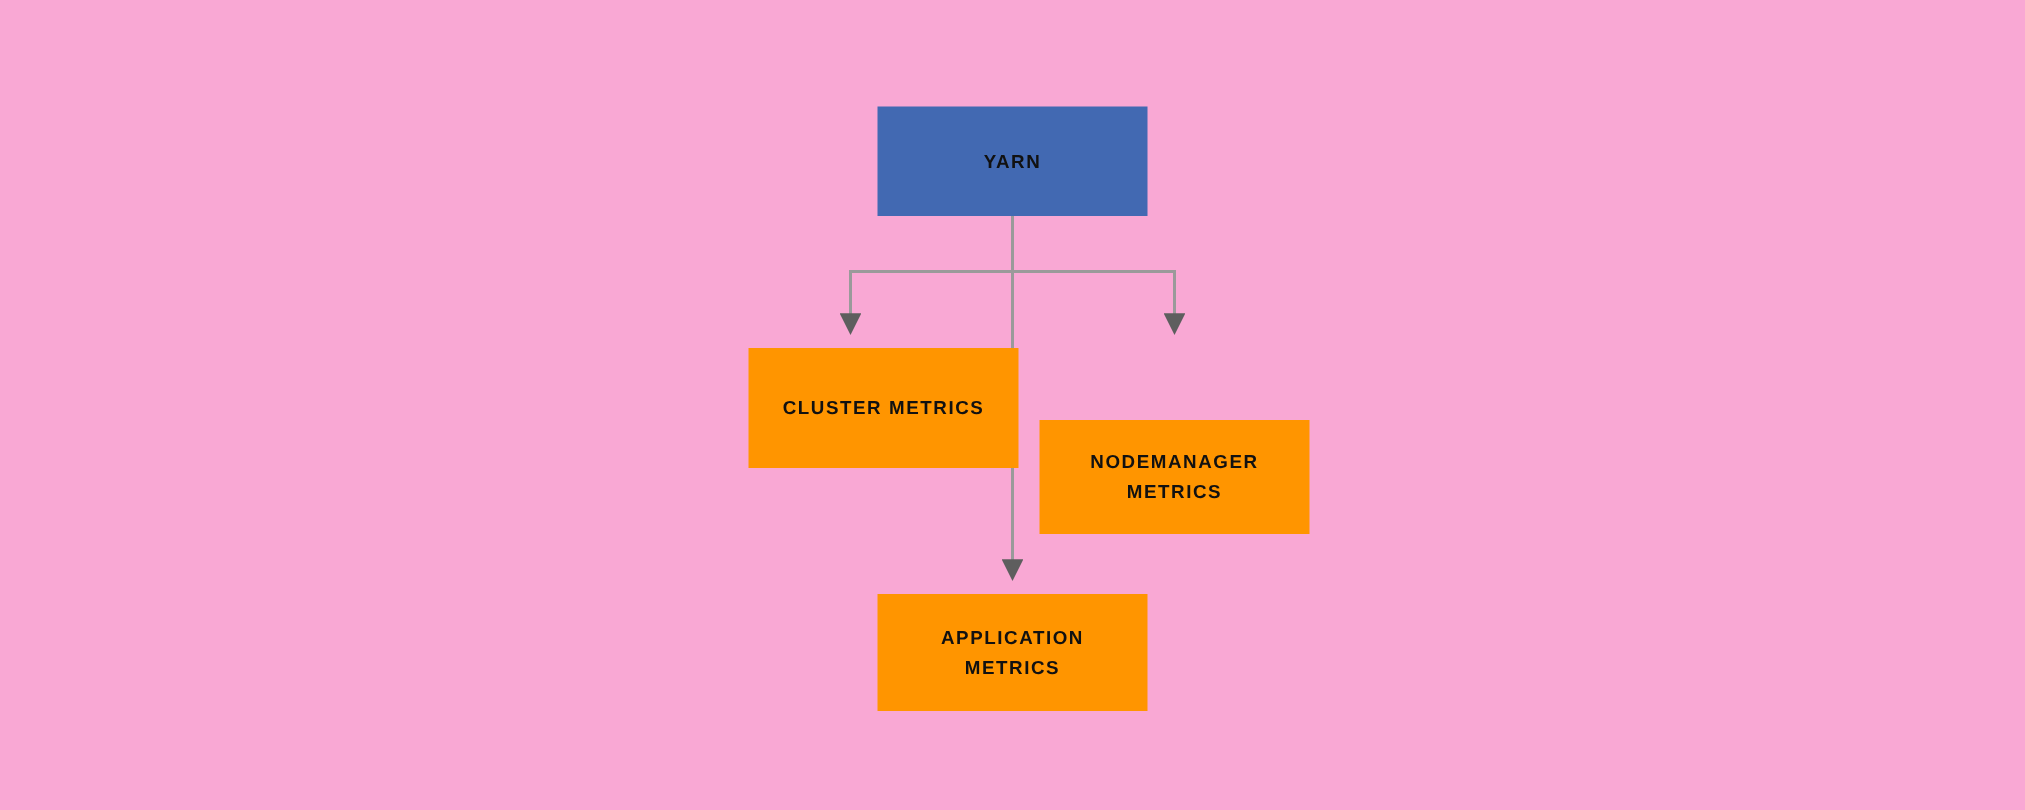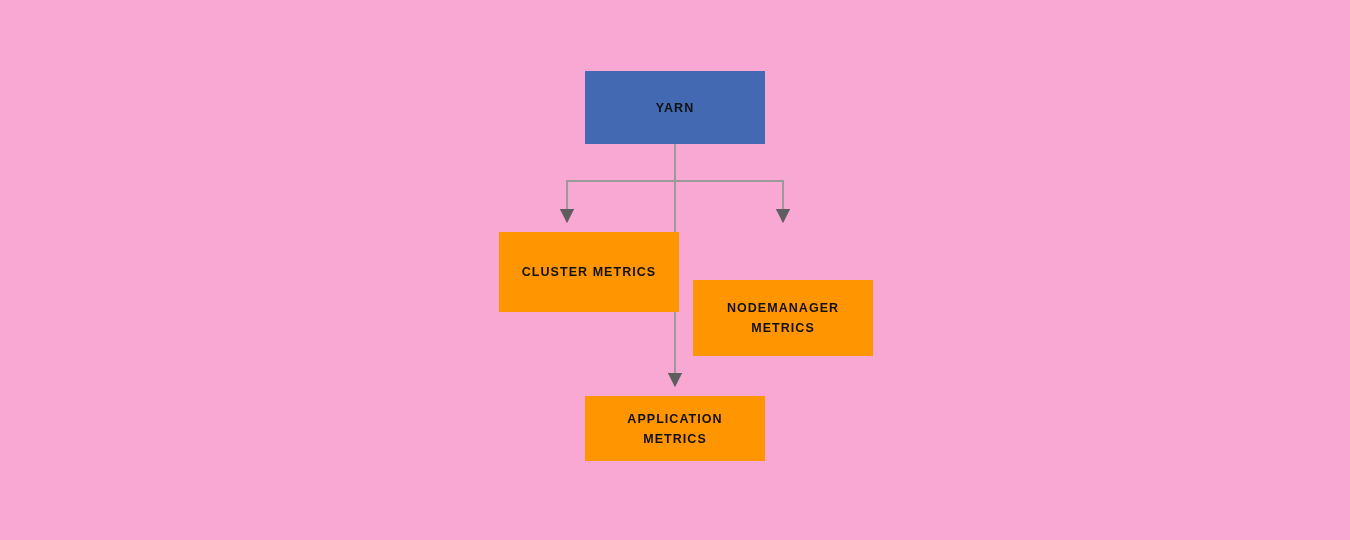--- a/index.html
+++ b/index.html
@@ -62,21 +62,21 @@
     top: 232px;
     width: 180px;
     height: 76px;
     background: #FF9500;
     margin-top: 48px;
   }
   #node-application-metrics {
     left: 585px;
     top: 396px;
     width: 180px;
-    height: 65px;
+    height: 78px;
     background: #FF9500;
   }
 </style>
 </head>
 <body>
 
 <div id="canvas">
 
   <svg id="connectors" viewBox="0 0 1350 540" width="1350" height="540" xmlns="http://www.w3.org/2000/svg">
     <defs>

